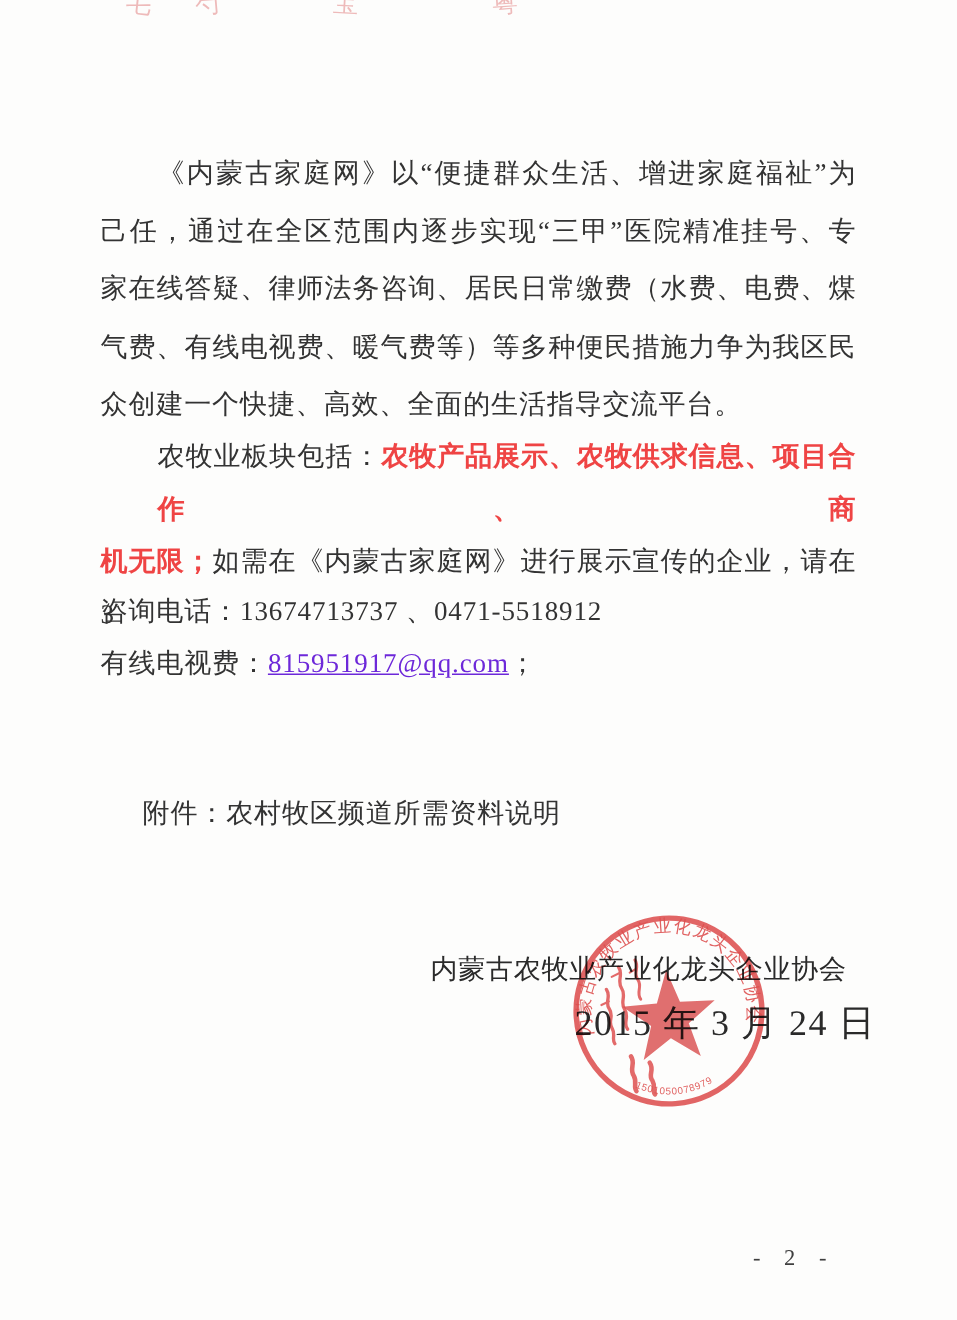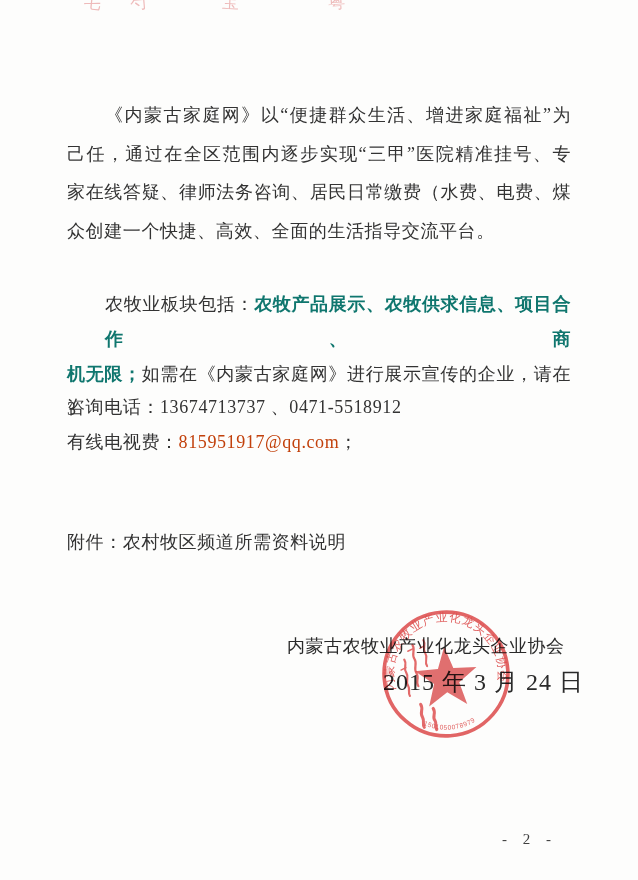--- a/index.html
+++ b/index.html
@@ -22,25 +22,25 @@
   .line{
     line-height:38.5px;
     text-align:justify;
     text-align-last:justify;
     text-justify:inter-character;
     white-space:normal;
   }
   .p2 .line{line-height:35px;}
   .line.no-just{text-align-last:left;}
   .indent{padding-left:38px;}
-  .bold{font-weight:700;color:#0f766e;}
+  .bold{font-weight:700;color:#ef4444;}
   .contact{line-height:35px;}
   .contact .row{line-height:35px;}
-  .email-link{color:#c2410c;cursor:pointer;}
-  .attachment-line{line-height:35px;}
+  .email-link{color:#6d28d9;text-decoration:underline;cursor:pointer;}
+  .attachment-line{line-height:35px;margin-left:28px;}
   .sig-org{
     position:absolute;left:287px;top:634px;
     font-size:18px;letter-spacing:0.5px;color:#2a2a2a;z-index:1;
   }
   .sig-date{
     position:absolute;left:383px;top:666px;
     font-size:24px;letter-spacing:1px;color:#2a2a2a;z-index:1;
   }
   .seal{
     position:absolute;left:378px;top:606px;width:136px;height:136px;
@@ -69,20 +69,21 @@
 
   <span class="bleed f0">毛</span>
   <span class="bleed f1">芍</span>
   <span class="bleed f2">宝</span>
   <span class="bleed f3">粤</span>
 
   <div class="textblock p1" style="top:96px;">
     <div class="line indent">《内蒙古家庭网》以“便捷群众生活、增进家庭福祉”为</div>
     <div class="line">己任，通过在全区范围内逐步实现“三甲”医院精准挂号、专</div>
     <div class="line">家在线答疑、律师法务咨询、居民日常缴费（水费、电费、煤</div>
+    <div class="line">气费、有线电视费、暖气费等）等多种便民措施力争为我区民</div>
     <div class="line no-just">众创建一个快捷、高效、全面的生活指导交流平台。</div>
   </div>
 
   <div class="textblock p2" style="top:287px;">
     <div class="line indent"><span>农牧业板块包括：</span><span class="bold">农牧产品展示、农牧供求信息、项目合作、商</span></div>
     <div class="line"><span class="bold">机无限；</span><span>如需在《内蒙古家庭网》进行展示宣传的企业，请在 3</span></div>
   </div>
 
   <div class="textblock contact" style="top:390px;">
     <div class="row"><span>咨询电话：</span><span>13674713737 、0471-5518912</span></div>

